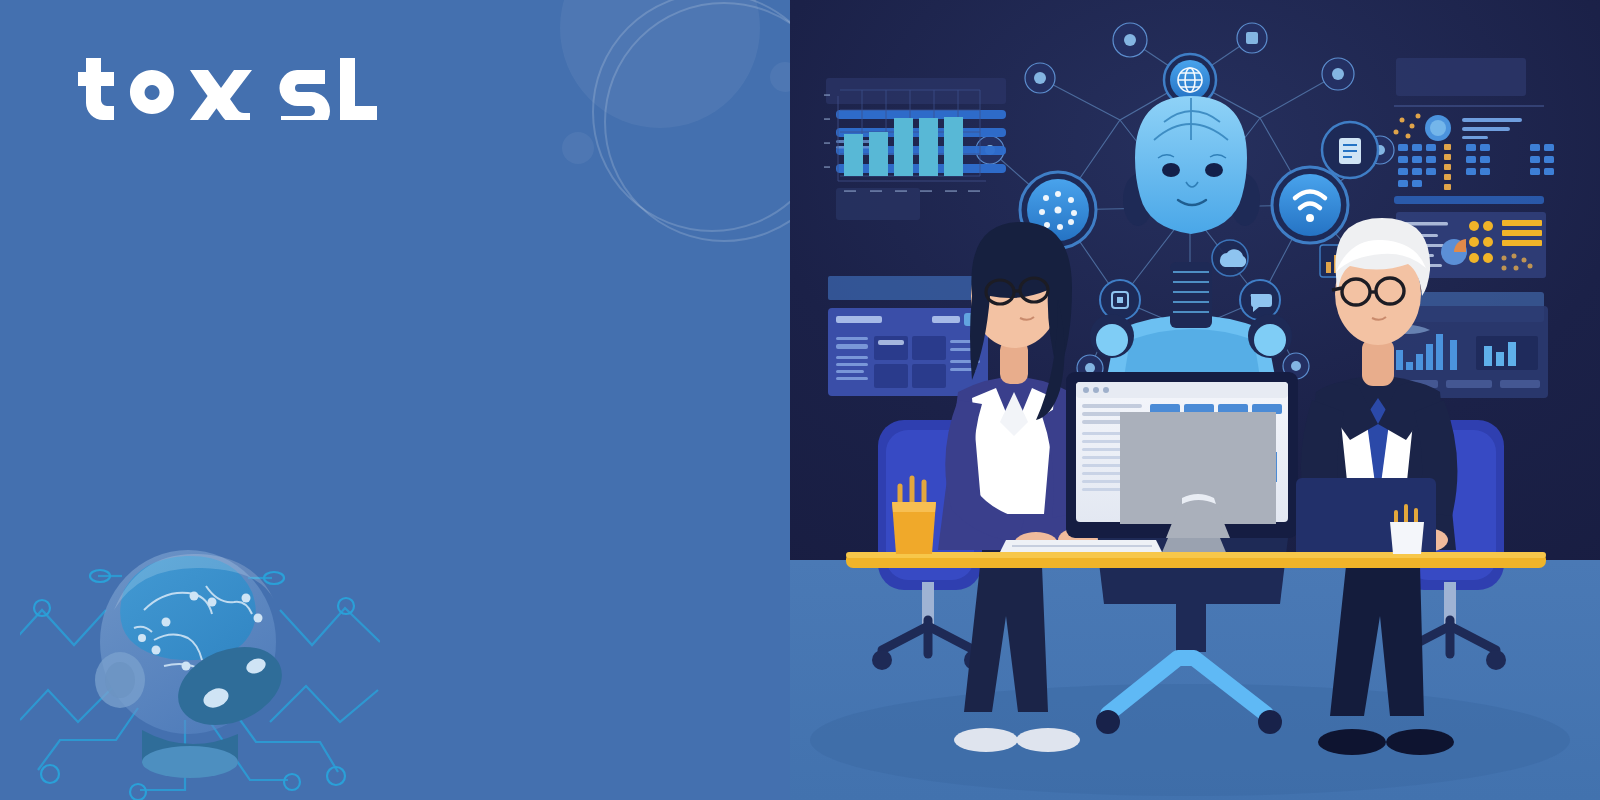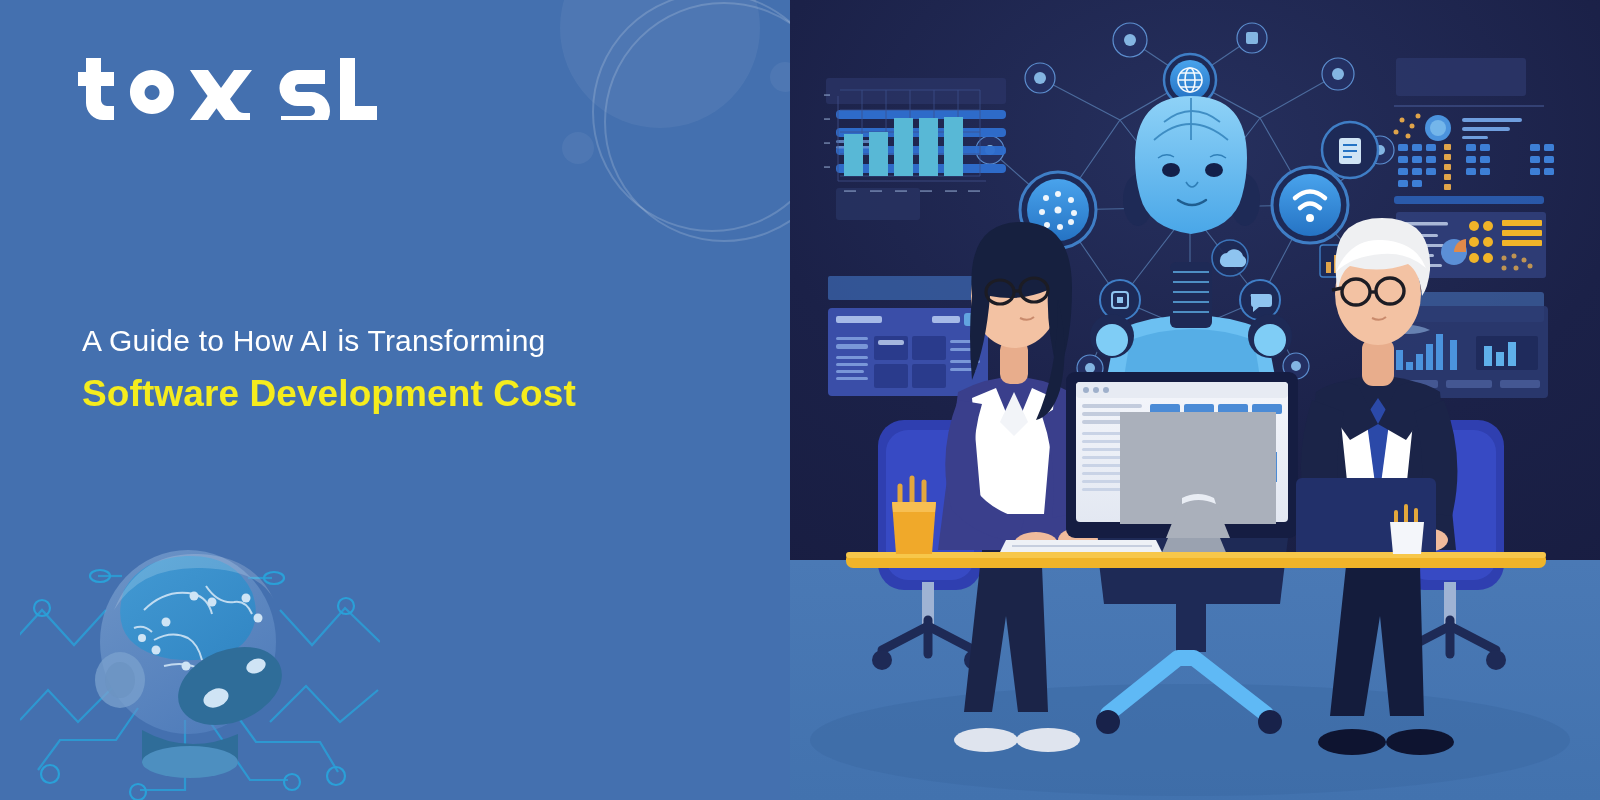--- a/index.html
+++ b/index.html
@@ -66,24 +66,20 @@
           <path d="M112 22 h18 l13 18 l13 -18 h18 l-22 29 l7 10 a9 9 0 0 0 7 4 h6 v13 h-9 a23 23 0 0 1 -19 -10 l-23 -32 z"></path>
           <path d="M112 72 h18 l16 -22 l-9 -12 z"></path>
 
           <path d="M219 22 h28 v14 h-26 a4 4 0 0 0 0 8 h12 a19 19 0 0 1 0 38 h-30 v-14 h29 a5 5 0 0 0 0 -10 h-12 a18 18 0 0 1 -1 -36 z"></path>
 
           <path d="M262 10 h15 v48 h22 v14 h-37 z"></path>
         </g>
       </svg>
     </div>
 
-    <div class="headline">
-      <p class="line1">A Guide to How AI is Transforming</p>
-      <p class="line2" style="color:#f5ec1d;">Software Development Cost</p>
-    </div>
 
     <div class="robot-head">
       <svg width="360" height="320" viewBox="0 0 360 320">
         <defs>
           <linearGradient id="headG" x1="0" y1="0" x2="0.6" y2="1">
             <stop offset="0" stop-color="#8fb2da" stop-opacity=".55"></stop>
             <stop offset="1" stop-color="#5a87c4" stop-opacity=".55"></stop>
           </linearGradient>
           <linearGradient id="brainG" x1="0" y1="0" x2="1" y2="1">
             <stop offset="0" stop-color="#3f9ad4"></stop>

